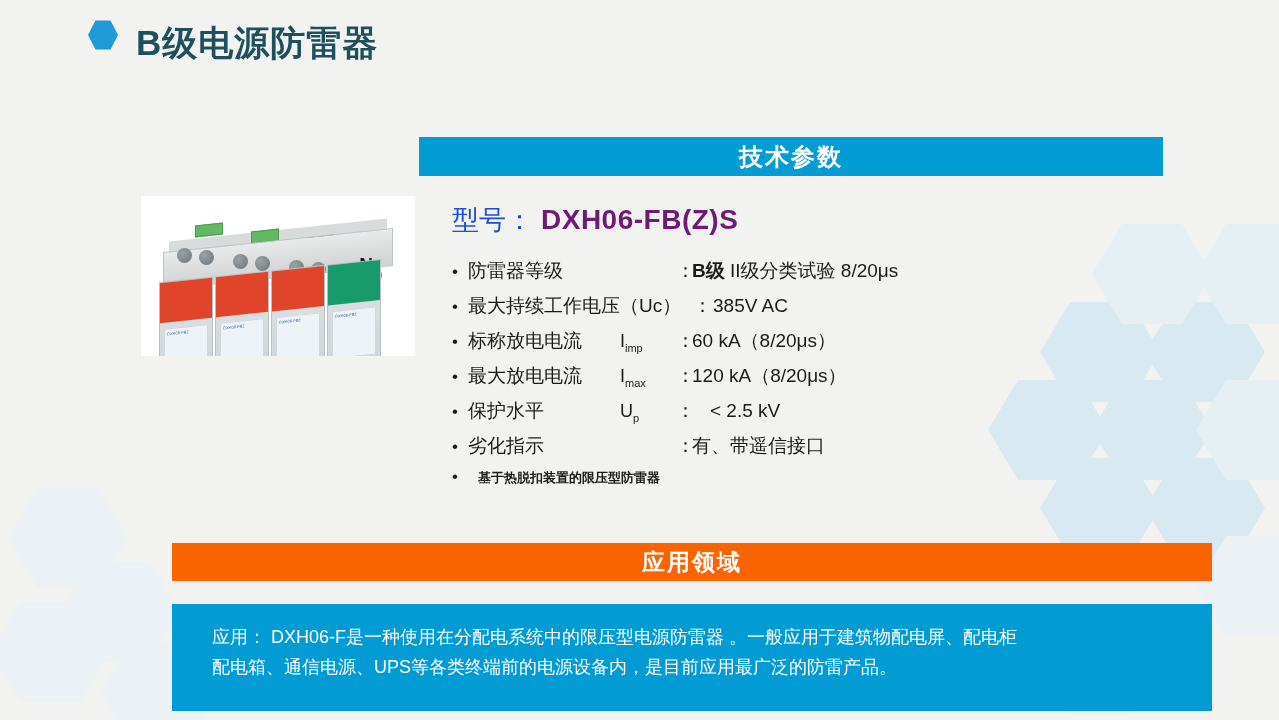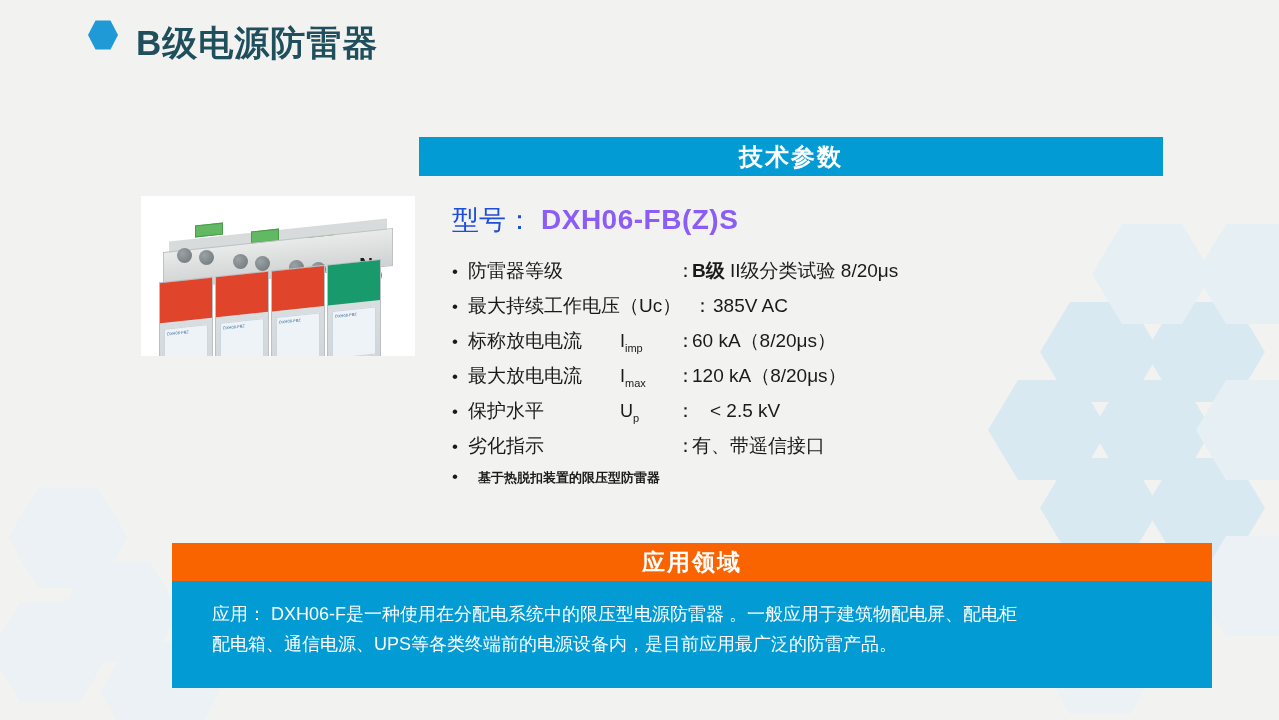--- a/index.html
+++ b/index.html
@@ -191,21 +191,21 @@
     align-items: baseline;
     white-space: nowrap;
   }
   .model-label {
     font-size: 27px;
     color: #1d4ed8;
   }
   .model-value {
     font-size: 28px;
     font-weight: bold;
-    color: #8b5cf6;
+    color: #701a75;
     margin-left: 8px;
     letter-spacing: 0.5px;
   }
 
   
   .spec-list {
     position: absolute;
     left: 452px;
     top: 258px;
     width: 560px;
@@ -264,21 +264,21 @@
     font-size: 23px;
     font-weight: bold;
     display: flex;
     align-items: center;
     justify-content: center;
     letter-spacing: 2px;
   }
   .app-body {
     position: absolute;
     left: 172px;
-    top: 581px;
+    top: 604px;
     width: 1040px;
     height: 107px;
     background: #029bd4;
     box-sizing: border-box;
     padding: 18px 12px 0 40px;
   }
   .app-line {
     color: #ffffff;
     font-size: 18px;
     line-height: 30px;

